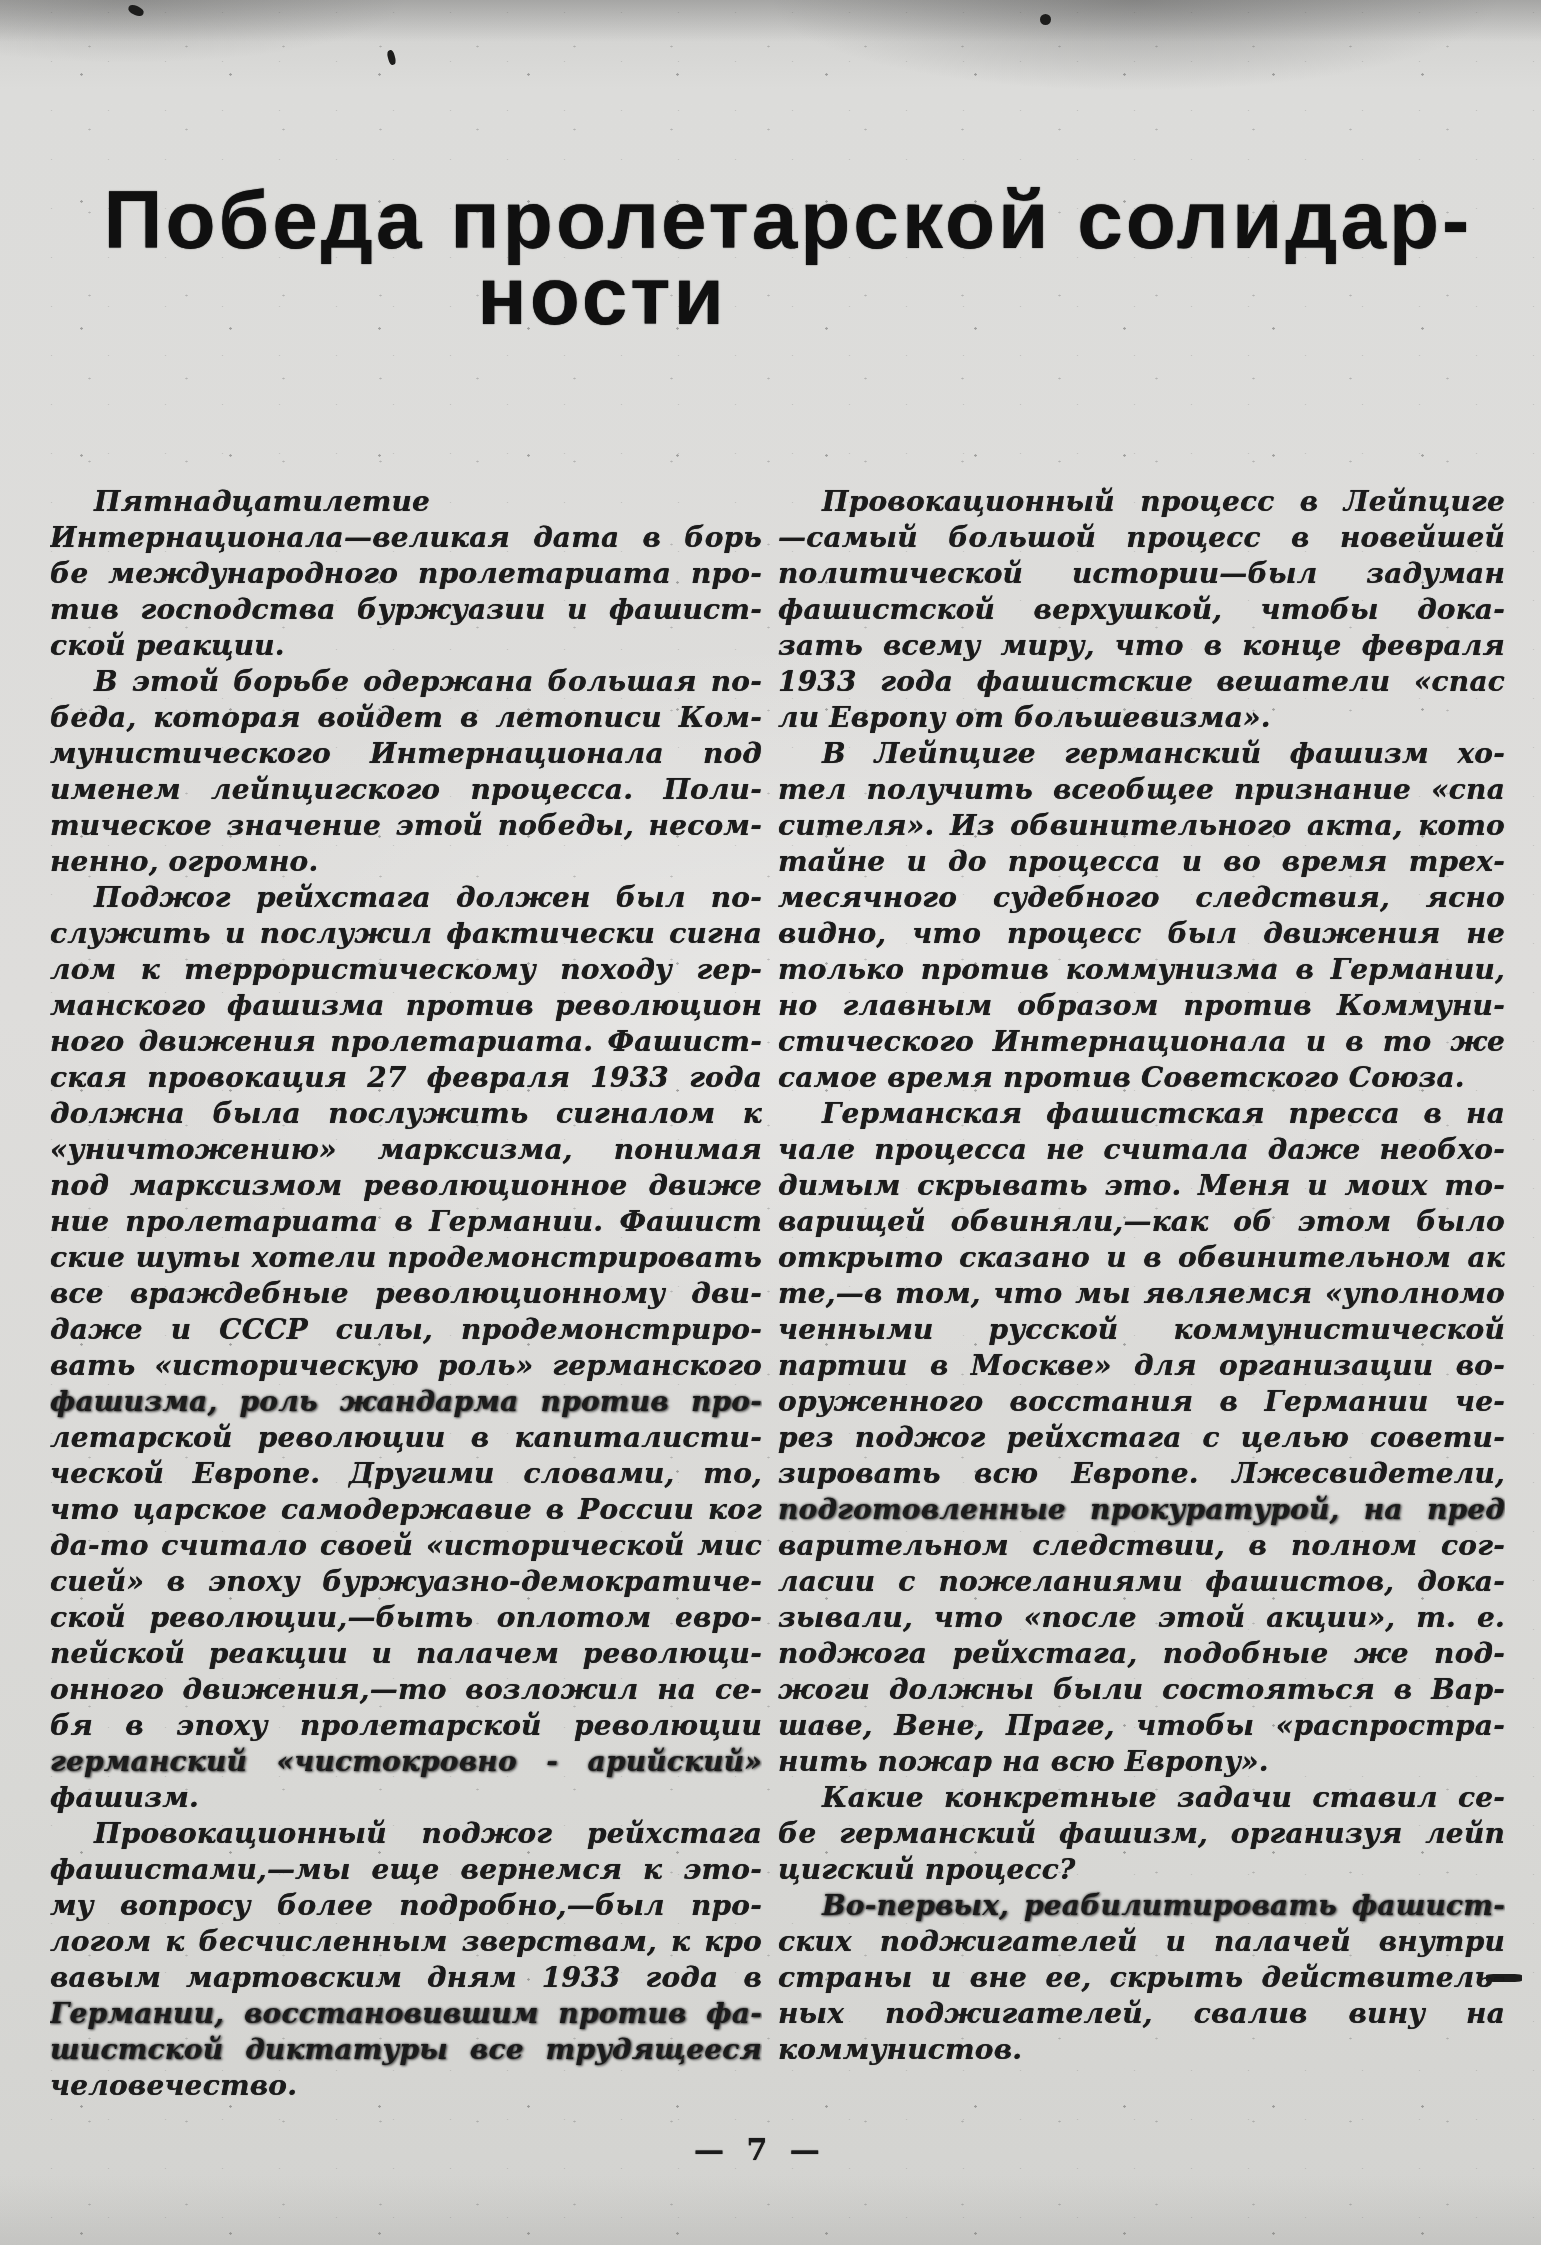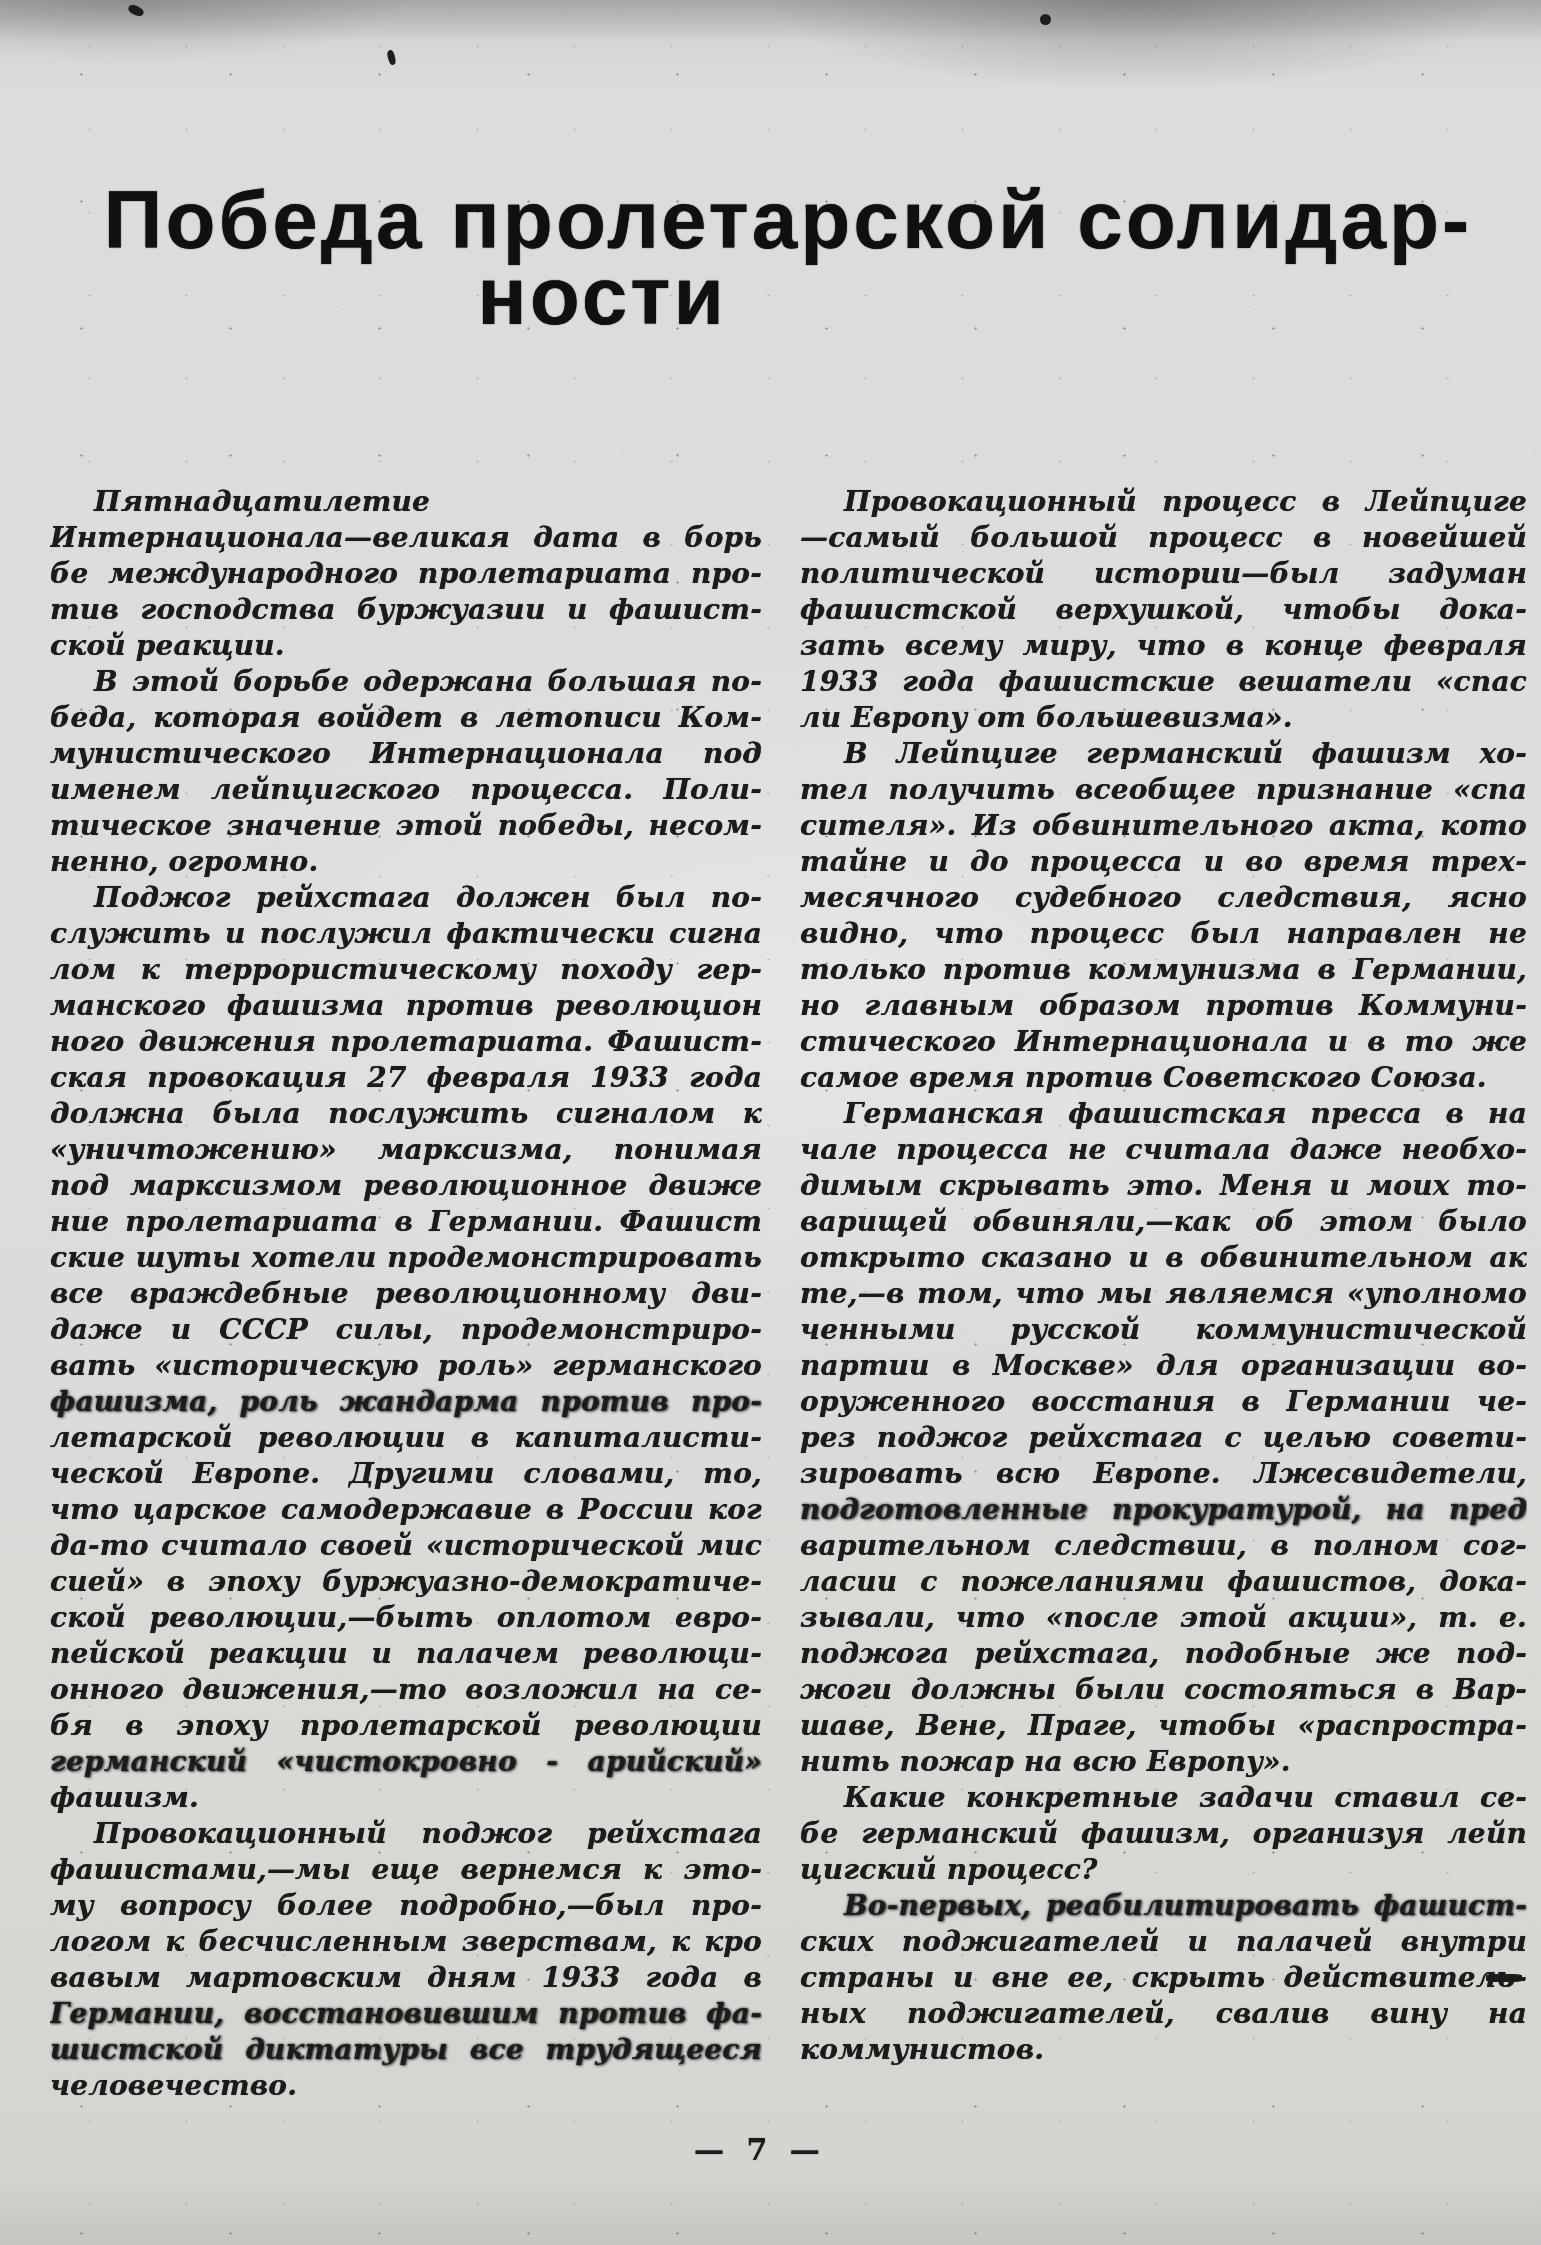--- a/index.html
+++ b/index.html
@@ -41,21 +41,21 @@
     font-family:"Liberation Sans", sans-serif;
     font-weight:bold;font-size:82px;line-height:76px;letter-spacing:3px;
     color:#101010;
     text-shadow:0 0 1.2px rgba(10,10,10,0.9);
   }
   .t-line{display:block;}
   .t-line2{transform:translateX(-186px);}
 
   .col{position:absolute;top:484px;}
   .col-left {left:50px;width:712px;}
-  .col-right{left:800px;width:727px;}
+  .col-right{left:778px;width:727px;}
 
   .para{margin:0;font-style:italic;}
   .line{
     height:36px;line-height:36px;font-size:28px;font-weight:700;
     text-align:justify;text-align-last:justify;
     letter-spacing:0.2px;
     text-shadow:0 0 0.7px rgba(15,15,15,0.85);
     overflow:hidden;
   }
   .line.first{text-indent:44px;}
@@ -153,21 +153,21 @@
         <div class="line">зать всему миру, что в конце февраля</div>
         <div class="line">1933 года фашистские вешатели «спас</div>
         <div class="line last">ли Европу от большевизма».</div>
       </div>
       <div class="para">
         <div class="line first">В Лейпциге германский фашизм хо-</div>
         <div class="line">тел получить всеобщее признание «спа</div>
         <div class="line">сителя». Из обвинительного акта, кото</div>
         <div class="line">тайне и до процесса и во время трех-</div>
         <div class="line">месячного судебного следствия, ясно</div>
-        <div class="line">видно, что процесс был направлен не</div>
+        <div class="line">видно, что процесс был движения не</div>
         <div class="line">только против коммунизма в Германии,</div>
         <div class="line">но главным образом против Коммуни-</div>
         <div class="line">стического Интернационала и в то же</div>
         <div class="line last">самое время против Советского Союза.</div>
       </div>
       <div class="para">
         <div class="line first">Германская фашистская пресса в на</div>
         <div class="line">чале процесса не считала даже необхо-</div>
         <div class="line">димым скрывать это. Меня и моих то-</div>
         <div class="line">варищей обвиняли,—как об этом было</div>

